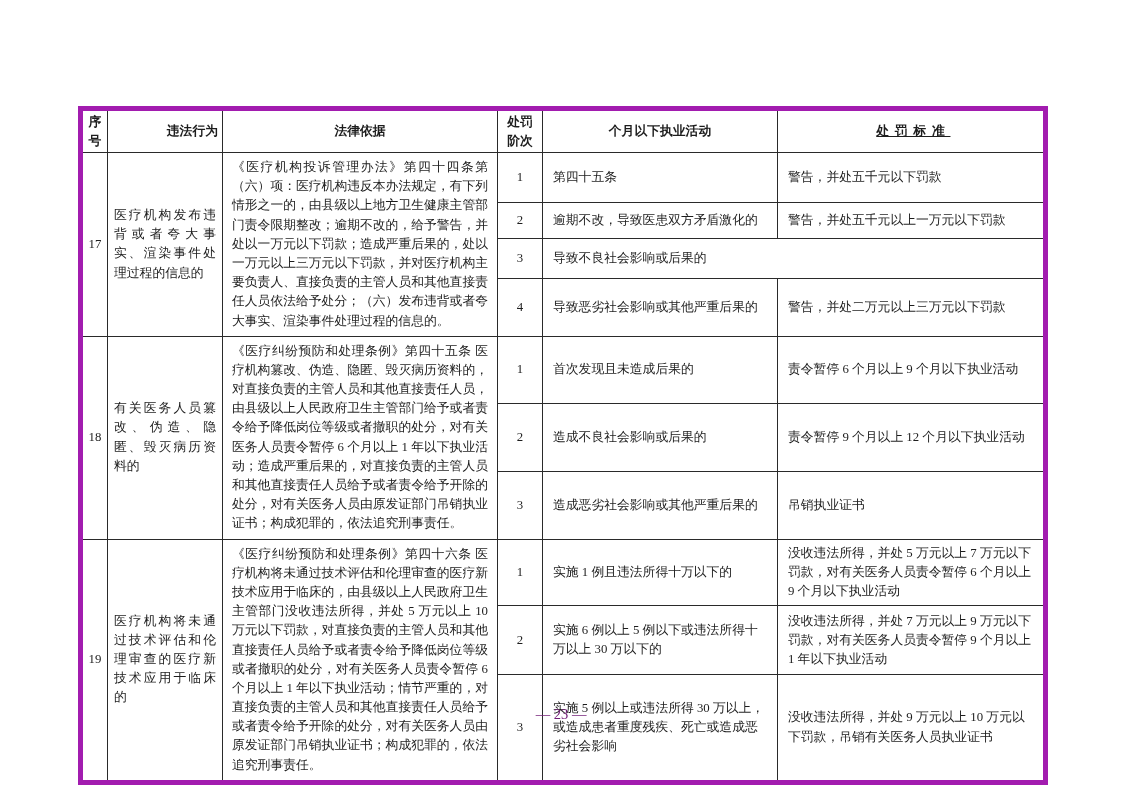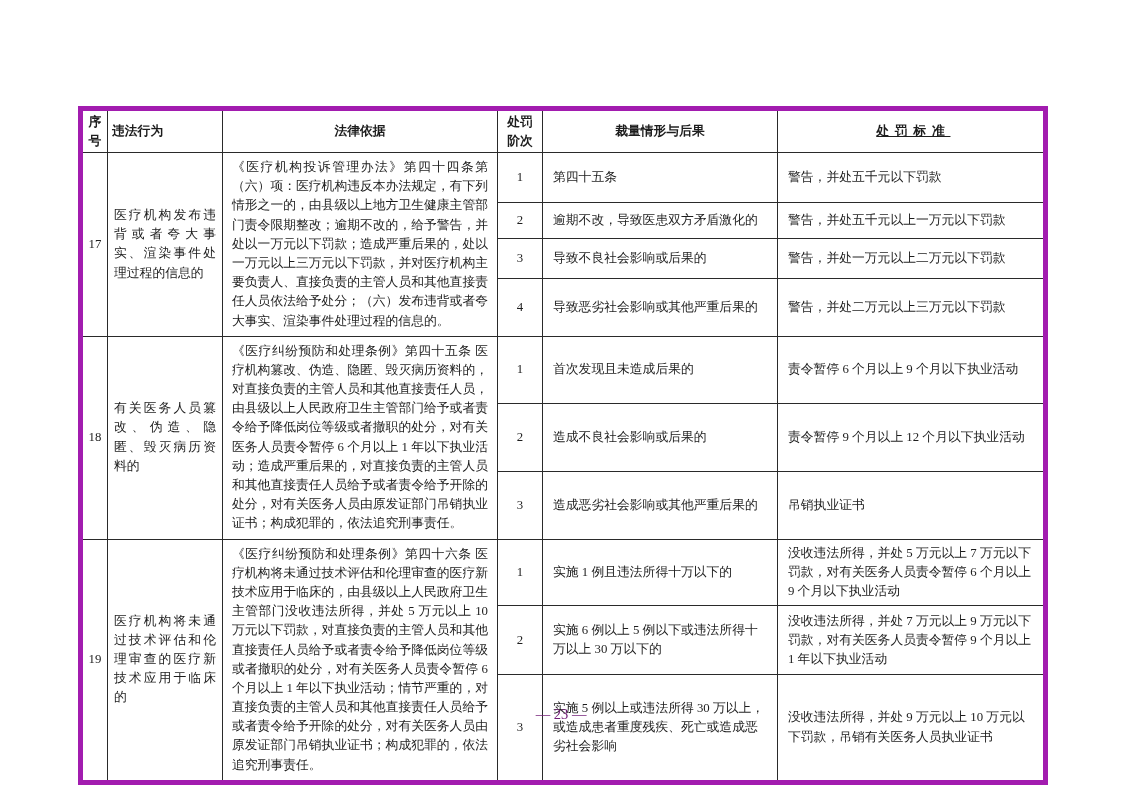--- a/index.html
+++ b/index.html
@@ -80,30 +80,30 @@
 
 <div class="page">
 
   <div class="table">
 
     <div class="thead">
       <div class="c col-no">
           <div class="inner">序号</div>
         </div>
       <div class="c col-vio">
-          <div class="inner" style="text-align:left">违法行为</div>
+          <div class="inner" style="text-align:right">违法行为</div>
         </div>
       <div class="c col-legal" style="align-items:center">
           <div class="inner" style="text-align:center">法律依据</div>
         </div>
       <div class="c col-lvl">
           <div class="inner">处罚阶次</div>
         </div>
       <div class="c col-circ">
-          <div class="inner" style="text-align:center">裁量情形与后果</div>
+          <div class="inner" style="text-align:center">个月以下执业活动</div>
         </div>
       <div class="c col-std col-std-h">
           <div class="inner" style="text-align:center">处罚标准</div>
         </div>
     </div>
 
     <div class="trow r17">
       <div class="c col-no">
           <div class="inner">17</div>
         </div>
@@ -136,23 +136,20 @@
               <div class="inner">警告，并处五千元以上一万元以下罚款</div>
             </div>
         </div>
         <div class="lrow">
           <div class="c col-lvl">
               <div class="inner">3</div>
             </div>
           <div class="c col-circ">
               <div class="inner">导致不良社会影响或后果的</div>
             </div>
-          <div class="c col-std">
-              <div class="inner">警告，并处一万元以上二万元以下罚款</div>
-            </div>
         </div>
         <div class="lrow">
           <div class="c col-lvl">
               <div class="inner">4</div>
             </div>
           <div class="c col-circ">
               <div class="inner">导致恶劣社会影响或其他严重后果的</div>
             </div>
           <div class="c col-std">
               <div class="inner">警告，并处二万元以上三万元以下罚款</div>

